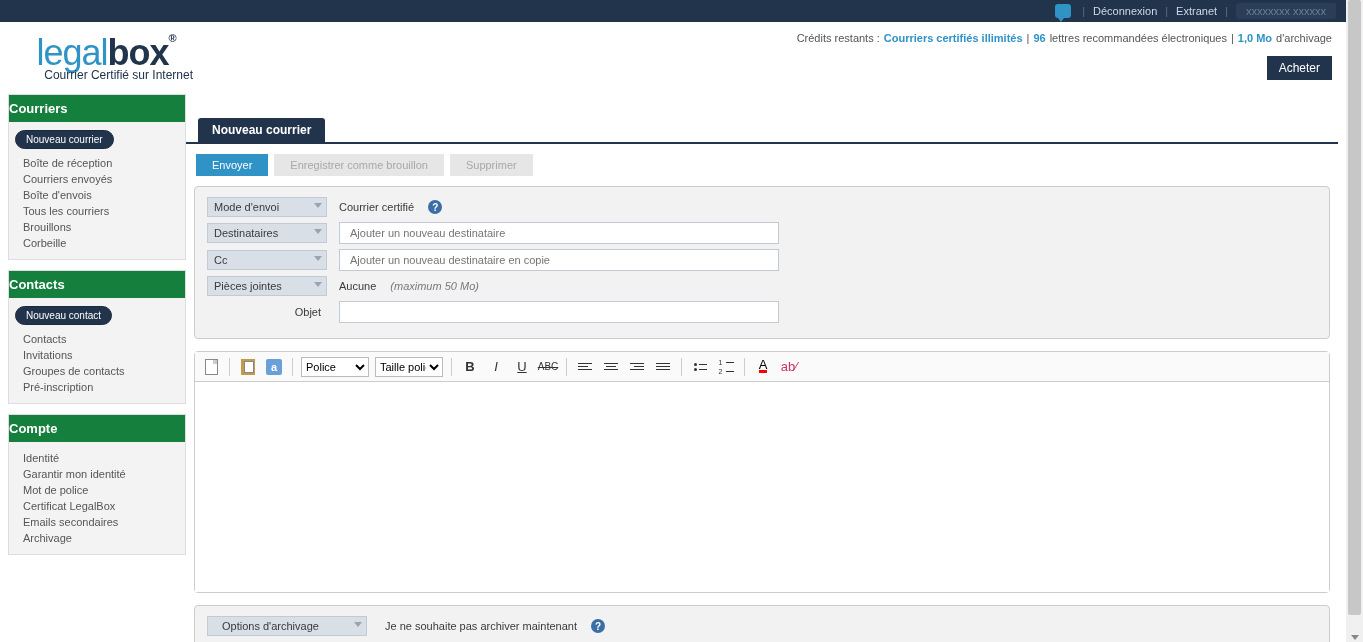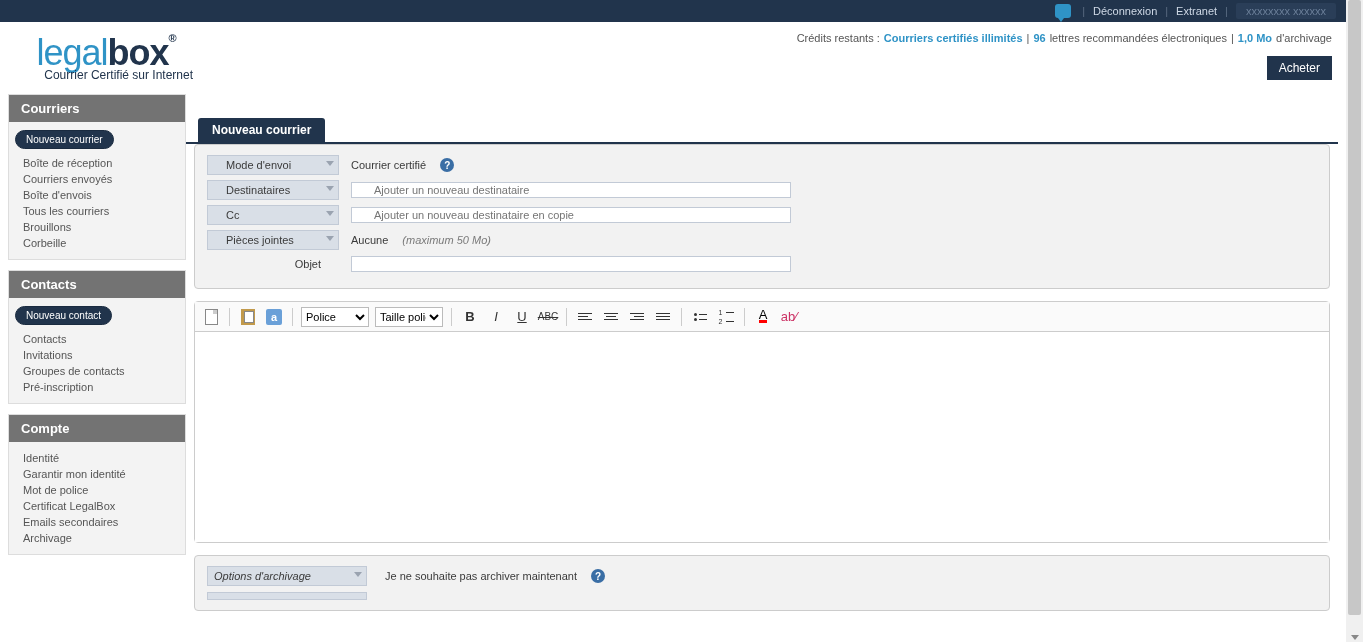--- a/index.html
+++ b/index.html
@@ -26,59 +26,59 @@
 .logo { font-size:36px; font-weight:bold; letter-spacing:-1px;text-align:center; }
 .logo .l1 { color:#2f93c6; font-weight:normal; }
 .logo .l2 { color:#21344c; }
 .logo-sub { font-size:12px; color:#21344c; text-align:right; margin-top:-6px; padding-right:7px; }
 
 .layout { display:flex; }
 .sidebar { width:186px; padding-left:8px; }
 .main { flex:1; padding-right:8px; }
 
 .nav-section { background:#f3f3f3; border:1px solid #ddd; margin-bottom:10px; }
-.nav-header { background:#737373; color:#fff; font-weight:bold; font-size:13px; padding:6px 12px; }
+.nav-header { background:#15803d; color:#fff; font-weight:bold; font-size:13px; padding:6px 0; }
 .nav-body { padding:8px 6px; }
 .pill-btn { display:inline-block; background:#21344c; color:#fff; font-size:10px; padding:3px 10px; border-radius:10px; border:1px solid #1a2b40; cursor:pointer; margin-bottom:6px; }
 .nav-link { display:block; color:#555; font-size:11px; padding:2px 8px; cursor:pointer; }
 .page-title-tab { position:absolute; top:-22px; left:12px; background:#21344c; color:#fff; padding:5px 14px; font-size:12px; font-weight:bold; border-radius:3px 3px 0 0; }
 .page-title-wrap { margin-top:24px; position:relative; height:26px; }
 .page-title-wrap .page-title-tab { top:0; }
 .page-title-line { position:absolute; bottom:0; left:0; right:0; height:2px; background:#21344c; }
 
 .action-tabs { display:flex; gap:6px; margin:10px 0 10px 10px; }
 .tab-btn { padding:5px 16px; font-size:11px; cursor:pointer; border:none; }
 .tab-send { background:#2f93c6; color:#fff; }
 .tab-draft { background:#e6e6e6; color:#a8a8a8; }
 .tab-del { background:#e6e6e6; color:#a8a8a8; }
 
 .form-block { border:1px solid #ccc; border-radius:4px; background:#f2f2f2; margin:0 8px 12px 8px; padding:10px 12px; }
 .form-row { display:flex; align-items:center; margin-bottom:5px; gap:12px; }
-.field-label { width:132px; background:#d9dfe7; border:1px solid #c2cad6; padding:3px 18px; font-size:11px; color:#3a3a3a; position:relative; }
+.field-label { width:120px; background:#d9dfe7; border:1px solid #c2cad6; padding:3px 6px; font-size:11px; color:#3a3a3a; position:relative; }
 .field-label.plain { background:transparent; border:none;text-align:right; }
 .field-label .dd { position:absolute; right:4px; top:5px; width:0; height:0; border-left:4px solid transparent; border-right:4px solid transparent; border-top:5px solid #9aa3b0; }
 .field-val { font-size:11px; color:#3a3a3a; display:flex; align-items:center; gap:14px; flex:1; }
-.text-input { width:440px; padding:3px 22px; border:1px solid #c2cad6; font-size:11px; color:#999; background:#fff; height:16px; }
+.text-input { width:440px; padding:3px 10px; border:1px solid #c2cad6; font-size:11px; color:#999; background:#fff; height:22px; }
 .help-badge { width:14px; height:14px; border-radius:50%; background:#3a6ea5; color:#fff; font-size:10px; display:inline-flex; align-items:center; justify-content:center; font-weight:bold; }
 .italic { font-style:italic; color:#7a7a7a; }
 
 .editor-wrap { border:1px solid #ccc; border-radius:4px; margin:0 8px 12px 8px; background:#fff; }
 .toolbar { border-bottom:1px solid #ccc; padding:4px 6px; display:flex; align-items:center; gap:6px; background:#fafafa; height:30px; }
 .tb-btn { width:20px; height:20px; display:inline-flex; align-items:center; justify-content:center; cursor:pointer; font-size:13px; color:#333; border:1px solid transparent; }
 .tb-sep { width:1px; height:18px; background:#ccc; margin:0 2px; }
 .tb-select { font-size:11px; height:20px; border:1px solid #bbb; background:#fff; }
 .strike { text-decoration:line-through; }
 .under { text-decoration:underline; }
 .color-a { color:#000; border-bottom:3px solid red; line-height:10px; display:inline-block; }
 .wand { color:#c36; }
 .editor-body { height:210px; background:#fff; }
 
 .opt-block { border:1px solid #ccc; border-radius:4px; background:#f2f2f2; margin:0 8px; padding:10px 12px; }
 .opt-row { display:flex; align-items:center; margin-bottom:6px; gap:18px; }
-.opt-label { width:160px; background:#d9dfe7; border:1px solid #c2cad6; padding:3px 6px; font-size:11px; color:#3a3a3a; position:relative;font-style:italic; }
+.opt-label { width:160px; background:#d9dfe7; border:1px solid #c2cad6; padding:3px 14px; font-size:11px; color:#3a3a3a; position:relative; }
 .opt-label .dd { position:absolute; right:4px; top:5px; width:0; height:0; border-left:4px solid transparent; border-right:4px solid transparent; border-top:5px solid #9aa3b0; }
 
 .doc-icon { width:13px; height:16px; border:1px solid #888; background:#fff; position:relative; display:inline-block; }
 .doc-icon:before { content:""; position:absolute; top:0; right:0; width:4px; height:4px; background:#ccc; }
 .paste-icon { width:14px; height:16px; background:#c29a4b; display:inline-block; position:relative; }
 .paste-icon:after { content:""; position:absolute; top:2px; left:3px; width:8px; height:10px; background:#fff; border:1px solid #888; }
 .a-icon { background:#6aa0d8; color:#fff; width:16px; height:16px; display:inline-flex; align-items:center; justify-content:center; font-size:11px; font-weight:bold; border-radius:2px; }
 .align-icon { display:inline-flex; flex-direction:column; gap:2px; width:14px; }
 .align-icon span { height:1px; background:#333; display:block; }
 .al-l span:nth-child(2){width:70%}
@@ -172,20 +172,25 @@
     </div>
 
   </div>
 
   <div class="main">
     <div class="page-title-wrap">
       <div class="page-title-tab">Nouveau courrier</div>
       <div class="page-title-line"></div>
     </div>
 
+    <div class="action-tabs">
+      <button class="tab-btn tab-send">Envoyer</button>
+      <button class="tab-btn tab-draft">Enregistrer comme brouillon</button>
+      <button class="tab-btn tab-del">Supprimer</button>
+    </div>
 
     <div class="form-block">
       <div class="form-row">
         <div class="field-label"><span>Mode d'envoi</span><span class="dd"></span></div>
         <div class="field-val">
               <span>Courrier certifié</span>
               <span class="help-badge">?</span>
             </div>
       </div>
       <div class="form-row">

